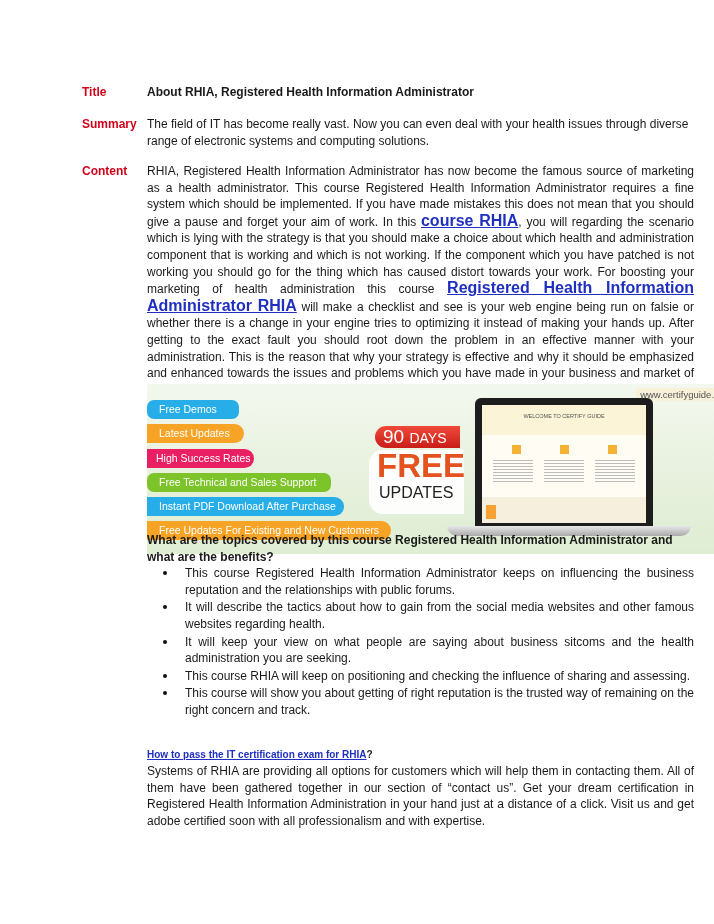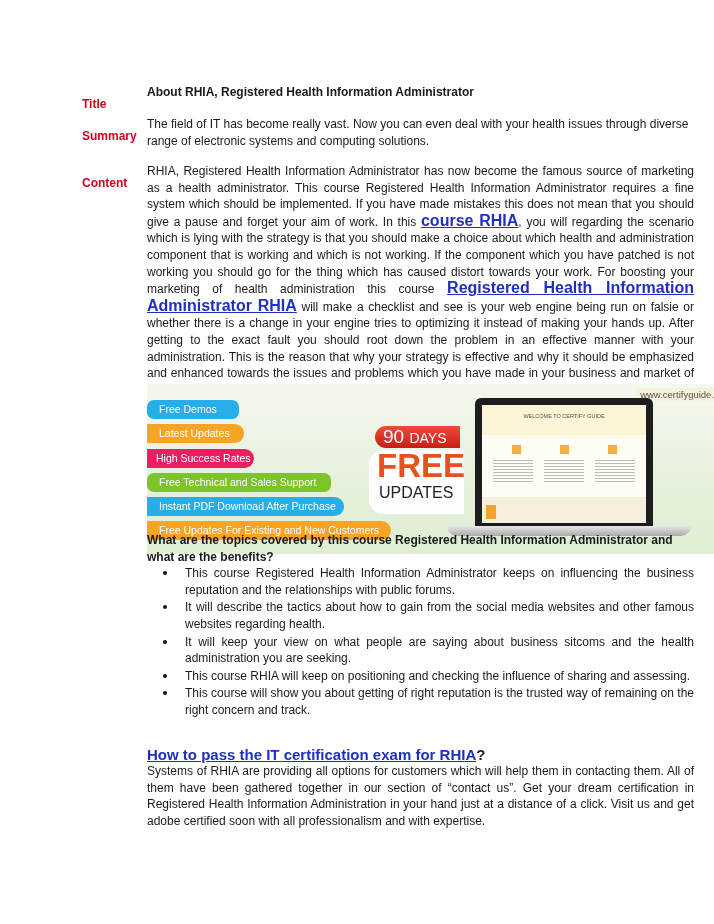--- a/index.html
+++ b/index.html
@@ -1,21 +1,21 @@
 <!DOCTYPE html>
 <html><head>
 <meta charset="utf-8">
 <style>
   html, body { margin: 0; padding: 0; background: #ffffff; }
   body {
     width: 714px; height: 924px; position: relative; overflow: hidden;
     font-family: "Liberation Sans", sans-serif; color: #1a1a1a;
   }
   .row { position: absolute; left: 82px; width: 612px; display: flex; }
-  .lbl { width: 65px; flex: 0 0 65px; color: #d0021b; font-weight: bold; font-size: 12px; line-height: 16px; margin-top: 12px; }
+  .lbl { width: 65px; flex: 0 0 65px; color: #d0021b; font-weight: bold; font-size: 12px; line-height: 16px; }
   .val { flex: 1; font-size: 12px; line-height: 16.6px; }
   .title-val { font-weight: bold; }
   .just { text-align: justify; }
   a.lnk { color: #1f2fbf; font-weight: bold; text-decoration: underline; }
   a.lnk.big { font-size: 16px; }
 
   
   .banner {
     position: absolute; left: 147px; top: 384px; width: 595px; height: 170px;
     background: linear-gradient(180deg, #f3f8ee 0%, #e6f0dc 60%, #dfeed3 100%);
@@ -113,15 +113,15 @@
   <ul class="bul">
     <li><span class="dot"></span><span>This course Registered Health Information Administrator keeps on influencing the business reputation and the relationships with public forums.</span></li>
     <li><span class="dot"></span><span>It will describe the tactics about how to gain from the social media websites and other famous websites regarding health.</span></li>
     <li><span class="dot"></span><span>It will keep your view on what people are saying about business sitcoms and the health administration you are seeking.</span></li>
     <li><span class="dot"></span><span>This course RHIA will keep on positioning and checking the influence of sharing and assessing.</span></li>
     <li><span class="dot"></span><span>This course will show you about getting of right reputation is the trusted way of remaining on the right concern and track.</span></li>
   </ul>
 </div>
 
 <div style="position:absolute; left:147px; top:746px; width:547px;">
-  <div style="font-size:15px; line-height:17px; font-weight:bold;"><a class="lnk" href="#">How to pass the IT certification exam for RHIA</a><span>?</span></div>
+  <div style="font-size:10px; line-height:17px; font-weight:bold;"><a class="lnk" href="#">How to pass the IT certification exam for RHIA</a><span>?</span></div>
   <div class="just" style="font-size:12px; line-height:16.6px;">Systems of RHIA are providing all options for customers which will help them in contacting them. All of them have been gathered together in our section of “contact us”. Get your dream certification in Registered Health Information Administration in your hand just at a distance of a click. Visit us and get adobe certified soon with all professionalism and with expertise.</div>
 </div>
 
 </body></html>

